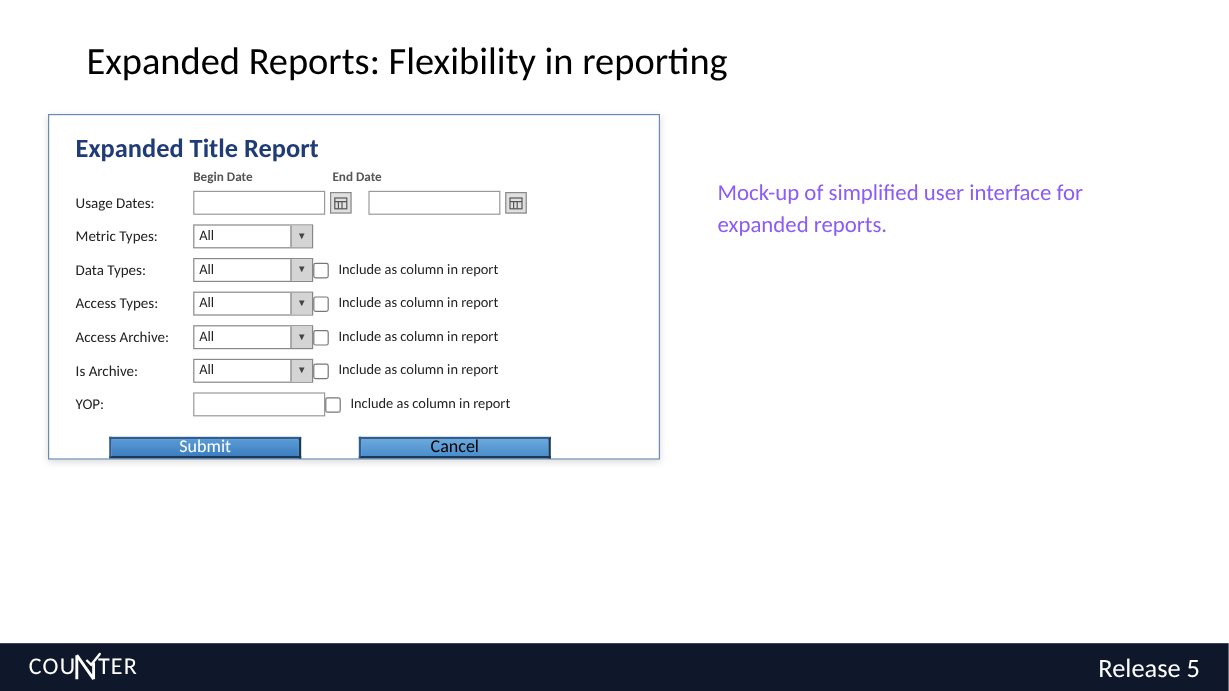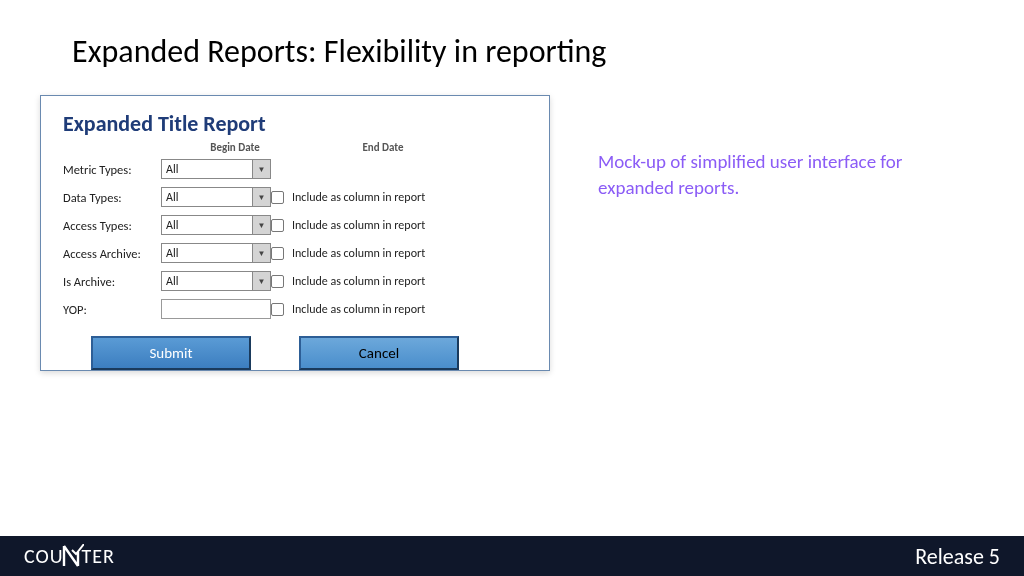--- a/index.html
+++ b/index.html
@@ -16,51 +16,51 @@
   .panel {
     width: 510px; border: 1px solid #6a8ab0; background: #fff;
     box-shadow: 0 2px 6px rgba(0,0,0,0.15); padding: 14px 22px 0 22px;
   }
   .panel-title {
     font-size: 22px; font-weight: 700; color: #1f3c78;
     margin-bottom: 4px;
   }
   .date-header-row { display: flex; font-size: 11px; font-weight: 700; color: #555; margin-bottom: 2px; }
   .date-header-row .sp { width: 98px; }
-  .date-header-row .lbl { width: 148px; text-align: center; }
+  .date-header-row .lbl { width: 116px; }
   .row { display: flex; align-items: center; min-height: 26px; margin-bottom: 2px; font-size: 12.5px; color: #222; }
   .row-label { width: 98px; }
   .text-input {
     height: 20px; border: 1px solid #999; background: #fff;
     font-size: 12px; padding: 0 2px;
   }
   .date-input { width: 110px; }
   .cal-icon {
     width: 18px; height: 18px; margin-left: 4px; display: inline-flex;
     align-items: center; justify-content: center; background: #e0e0e0;
     border: 1px solid #888; font-size: 10px; color: #444;
   }
   .select {
-    width: 110px; height: 20px; border: 1px solid #888; background: #fff;
+    width: 100px; height: 20px; border: 1px solid #888; background: #fff;
     display: flex; align-items: center; justify-content: space-between;
     padding: 0 0 0 4px; font-size: 12px;
   }
   .select-arrow {
     width: 18px; height: 18px; background: #d4d4d4; border-left: 1px solid #888;
     display: flex; align-items: center; justify-content: center; font-size: 8px; color: #444;
   }
   .yop-input { width: 110px; }
   .cb-wrap { display: flex; align-items: center; gap: 8px; font-size: 12px; }
   .cb {
     width: 13px; height: 13px; border: 1px solid #777; background: #fff;
     border-radius: 2px;
   }
   .btn-row { display: flex; gap: 48px; margin-top: 14px; padding-left: 28px; }
   .btn {
-    width: 160px; height: 34px;
+    width: 160px; height: 18px;
     background: linear-gradient(#5a9bd5, #3c7ec0);
     border-top: 2px solid #2d5e96; border-left: 2px solid #2d5e96;
     border-right: 2px solid #1a3a5c; border-bottom: 2px solid #1a3a5c;
     display: flex; align-items: center; justify-content: center;
     font-size: 15px; cursor: pointer;
   }
   .btn.submit { color: #fff; }
   .btn.cancel { color: #000; background: linear-gradient(#6ca8db, #4a8ecc); }
   .desc {
     font-size: 19px; color: #8b5cf6; line-height: 1.35; max-width: 340px;
@@ -84,20 +84,42 @@
 
   <div class="panel">
     <div class="panel-title">Expanded Title Report</div>
 
     <div class="date-header-row">
       <span class="sp"></span>
       <span class="lbl">Begin Date</span>
       <span class="lbl">End Date</span>
     </div>
 
+    <div class="row">
+      <span class="row-label">Usage Dates:</span>
+      <input class="text-input date-input" style="">
+      <span class="cal-icon">
+        <svg width="12" height="12" viewBox="0 0 12 12">
+            <rect x="1" y="2" width="10" height="9" fill="none" stroke="#555"></rect>
+            <line x1="1" y1="5" x2="11" y2="5" stroke="#555"></line>
+            <line x1="4" y1="5" x2="4" y2="11" stroke="#555"></line>
+            <line x1="7" y1="5" x2="7" y2="11" stroke="#555"></line>
+          </svg>
+      </span>
+      <span style="width:14px"></span>
+      <input class="text-input date-input" style="">
+      <span class="cal-icon">
+        <svg width="12" height="12" viewBox="0 0 12 12">
+            <rect x="1" y="2" width="10" height="9" fill="none" stroke="#555"></rect>
+            <line x1="1" y1="5" x2="11" y2="5" stroke="#555"></line>
+            <line x1="4" y1="5" x2="4" y2="11" stroke="#555"></line>
+            <line x1="7" y1="5" x2="7" y2="11" stroke="#555"></line>
+          </svg>
+      </span>
+    </div>
 
     <div class="row">
       <span class="row-label">Metric Types:</span>
       <div class="select">
         <span>All</span>
         <span class="select-arrow">▼</span>
       </div>
     </div>
 
     <div class="row">

